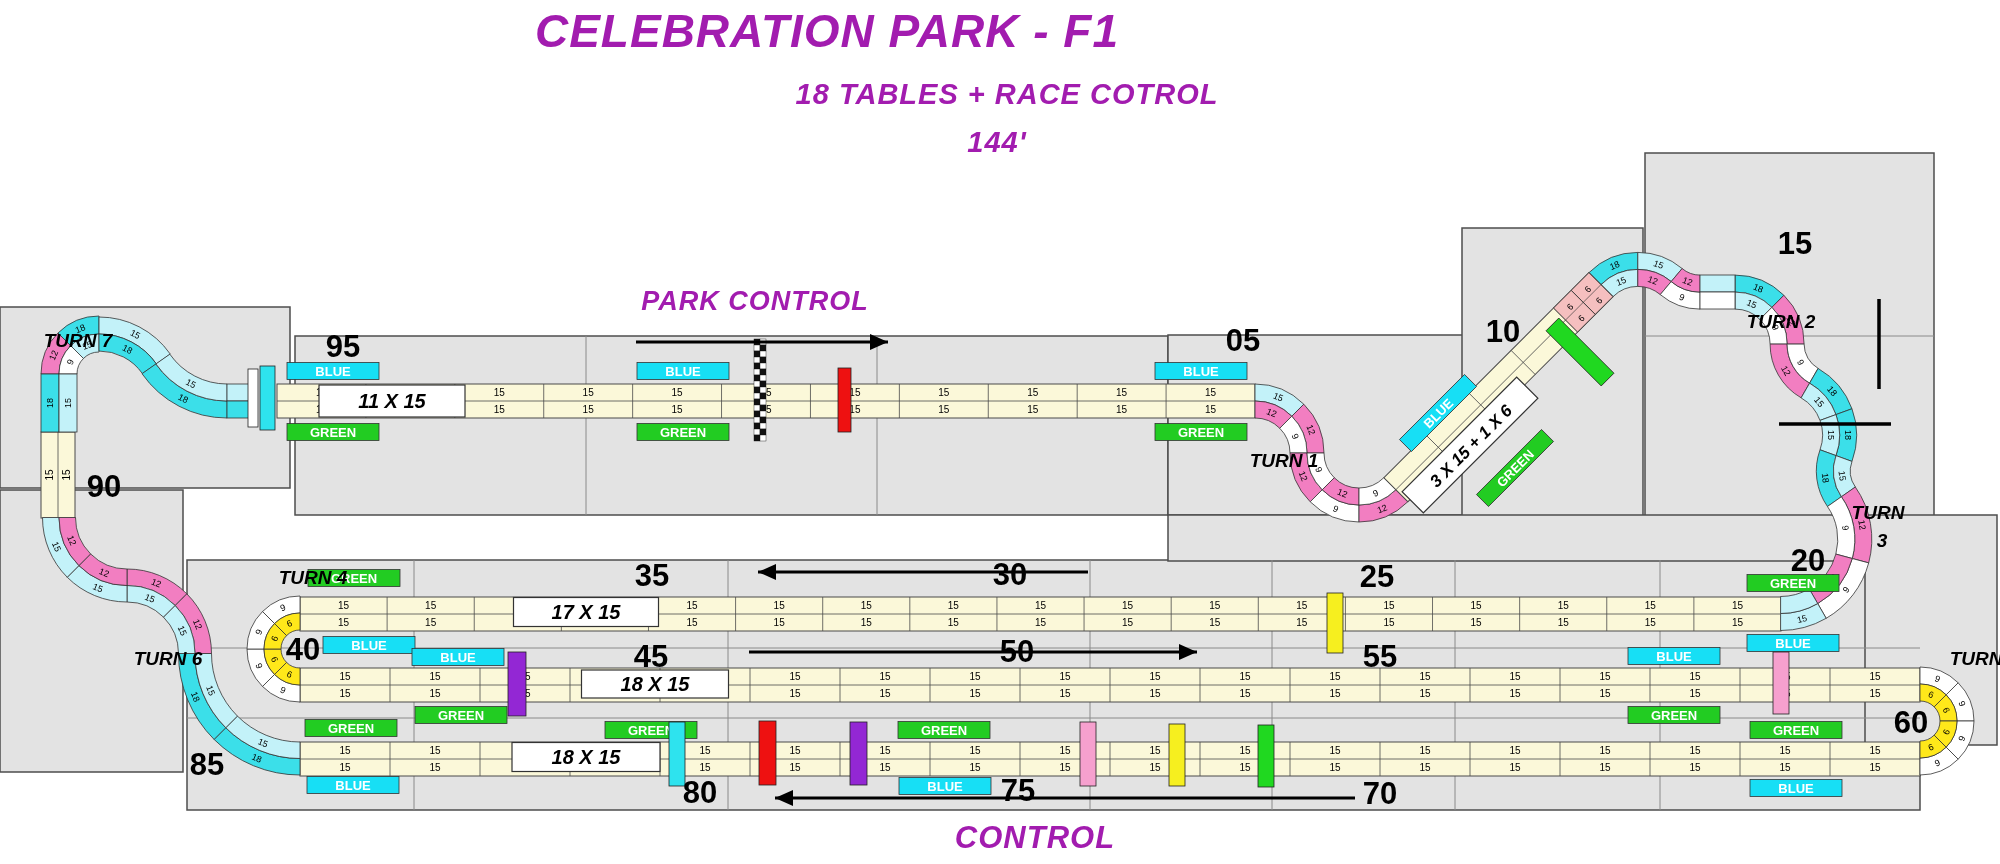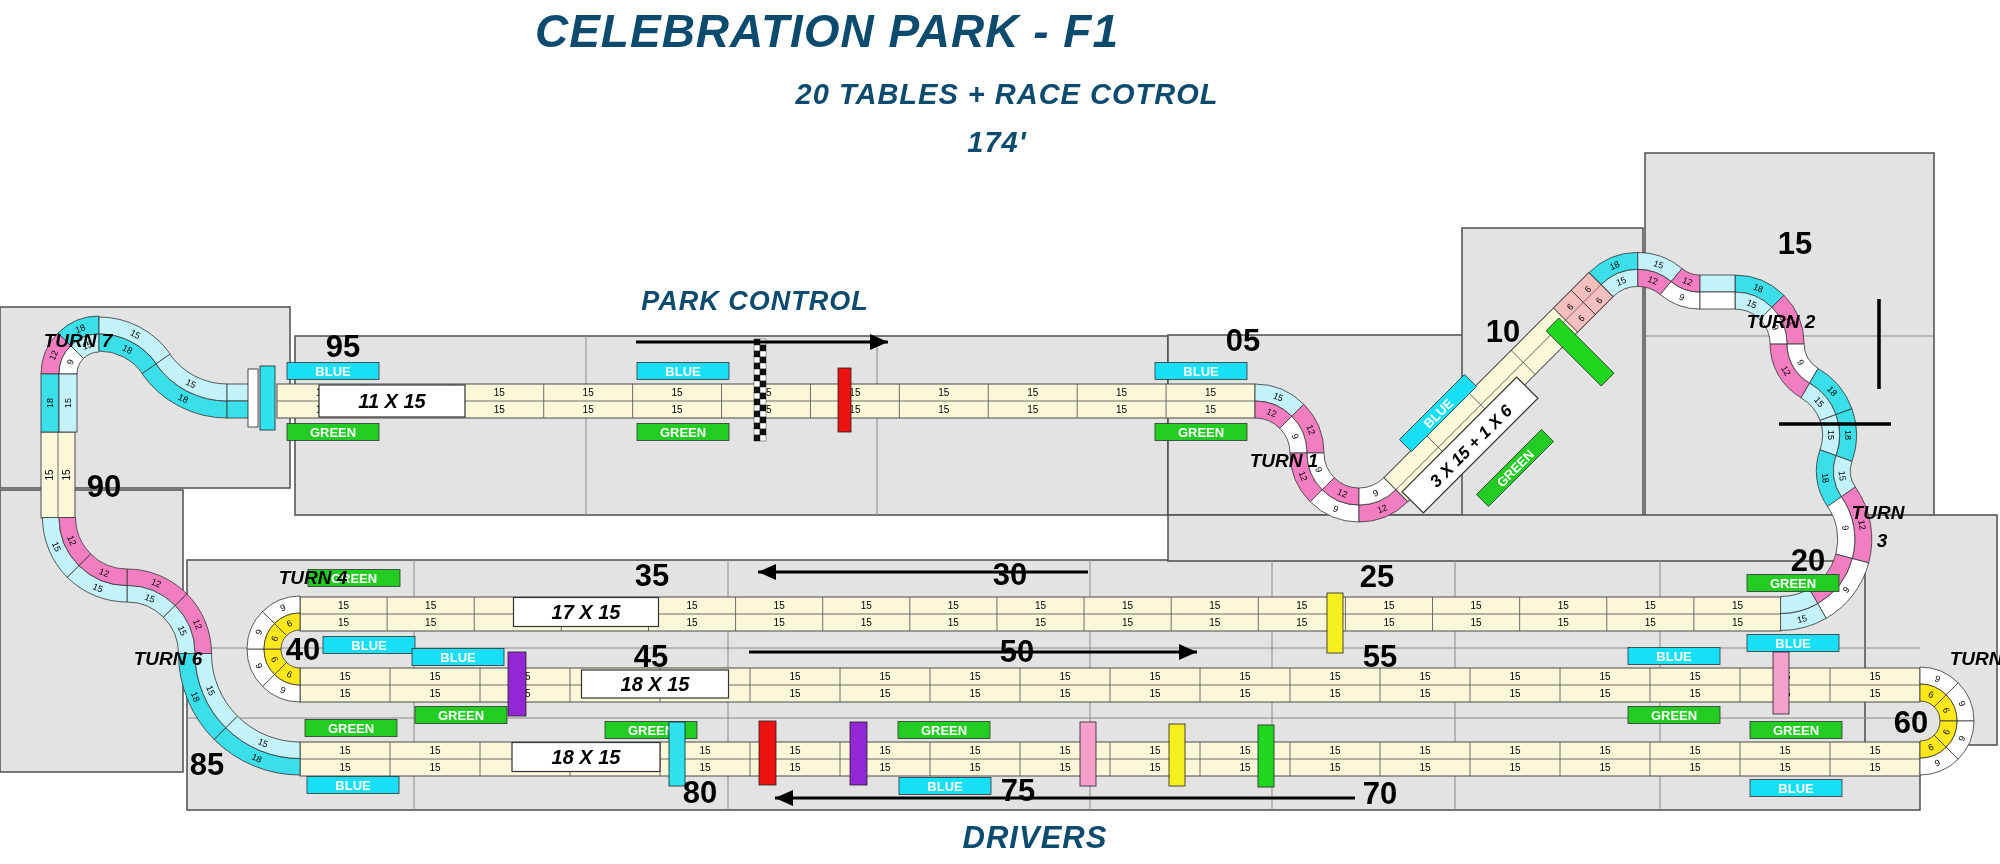--- a/index.html
+++ b/index.html
@@ -1,19 +1,19 @@
 <!DOCTYPE html>
 <html><head>
 <meta charset="utf-8">
 <style>
   html,body{margin:0;padding:0;background:#fff;}
   #stage{position:relative;width:2000px;height:864px;background:#fff;overflow:hidden;
          font-family:"Liberation Sans", sans-serif;}
   #track-svg{position:absolute;left:0;top:0;}
-  .ovl{position:absolute;text-align:center;color:#0c4a6e;font-style:italic;font-weight:900;
+  .ovl{position:absolute;text-align:center;color:#a21caf;font-style:italic;font-weight:900;
        white-space:nowrap;letter-spacing:1px;}
   #title{left:327px;top:4px;width:1000px;font-size:46px;}
   #subtitle{left:507px;top:78px;width:1000px;font-size:29px;}
   #tracklen{left:497px;top:126px;width:1000px;font-size:29px;}
   #racecontrol{left:555px;top:286px;width:400px;font-size:27px;}
   #drivers{left:835px;top:820px;width:400px;font-size:31px;}
 </style>
 </head>
 <body>
 
@@ -623,17 +623,17 @@
       <text x="1017" y="662" font-size="31" text-anchor="middle" fill="#000" font-family="&quot;Liberation Sans&quot;, sans-serif" font-weight="900">50</text>
       <text x="1380" y="667" font-size="31" text-anchor="middle" fill="#000" font-family="&quot;Liberation Sans&quot;, sans-serif" font-weight="900">55</text>
       <text x="1911" y="733" font-size="31" text-anchor="middle" fill="#000" font-family="&quot;Liberation Sans&quot;, sans-serif" font-weight="900">60</text>
       <text x="1380" y="804" font-size="31" text-anchor="middle" fill="#000" font-family="&quot;Liberation Sans&quot;, sans-serif" font-weight="900">70</text>
       <text x="1018" y="801" font-size="31" text-anchor="middle" fill="#000" font-family="&quot;Liberation Sans&quot;, sans-serif" font-weight="900">75</text>
       <text x="700" y="803" font-size="31" text-anchor="middle" fill="#000" font-family="&quot;Liberation Sans&quot;, sans-serif" font-weight="900">80</text>
       <text x="207" y="775" font-size="31" text-anchor="middle" fill="#000" font-family="&quot;Liberation Sans&quot;, sans-serif" font-weight="900">85</text>
       <text x="104" y="497" font-size="31" text-anchor="middle" fill="#000" font-family="&quot;Liberation Sans&quot;, sans-serif" font-weight="900">90</text>
     </svg>
   <div class="ovl" id="title">CELEBRATION PARK - F1</div>
-  <div class="ovl" id="subtitle">20 TABLES + RACE COTROL</div>
-  <div class="ovl" id="tracklen">174'</div>
+  <div class="ovl" id="subtitle">18 TABLES + RACE COTROL</div>
+  <div class="ovl" id="tracklen">144'</div>
   <div class="ovl" id="racecontrol">PARK CONTROL</div>
-  <div class="ovl" id="drivers">DRIVERS</div>
+  <div class="ovl" id="drivers">CONTROL</div>
 </div>
 
 </body></html>

